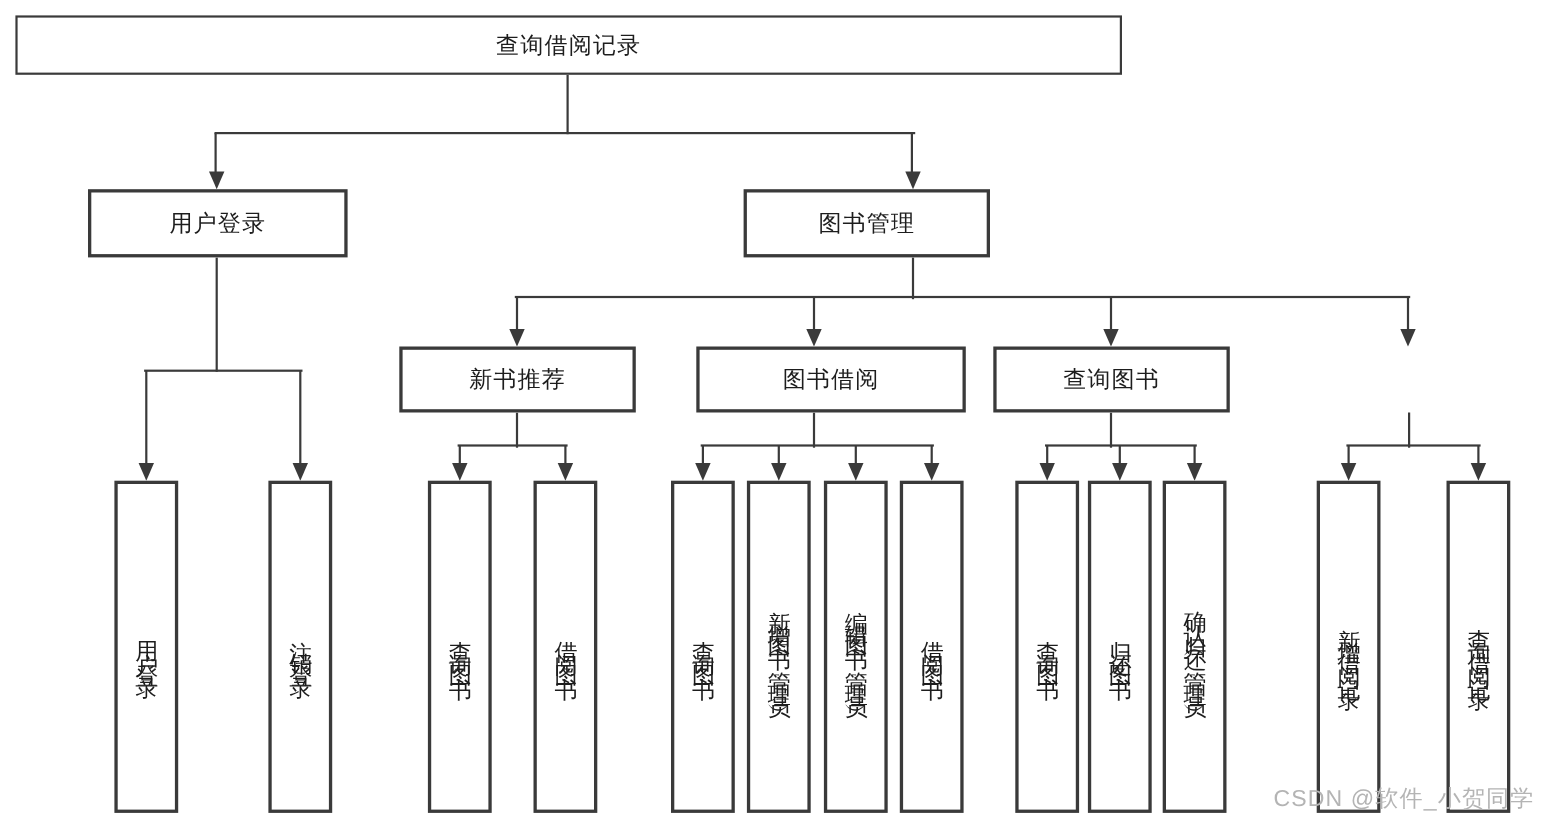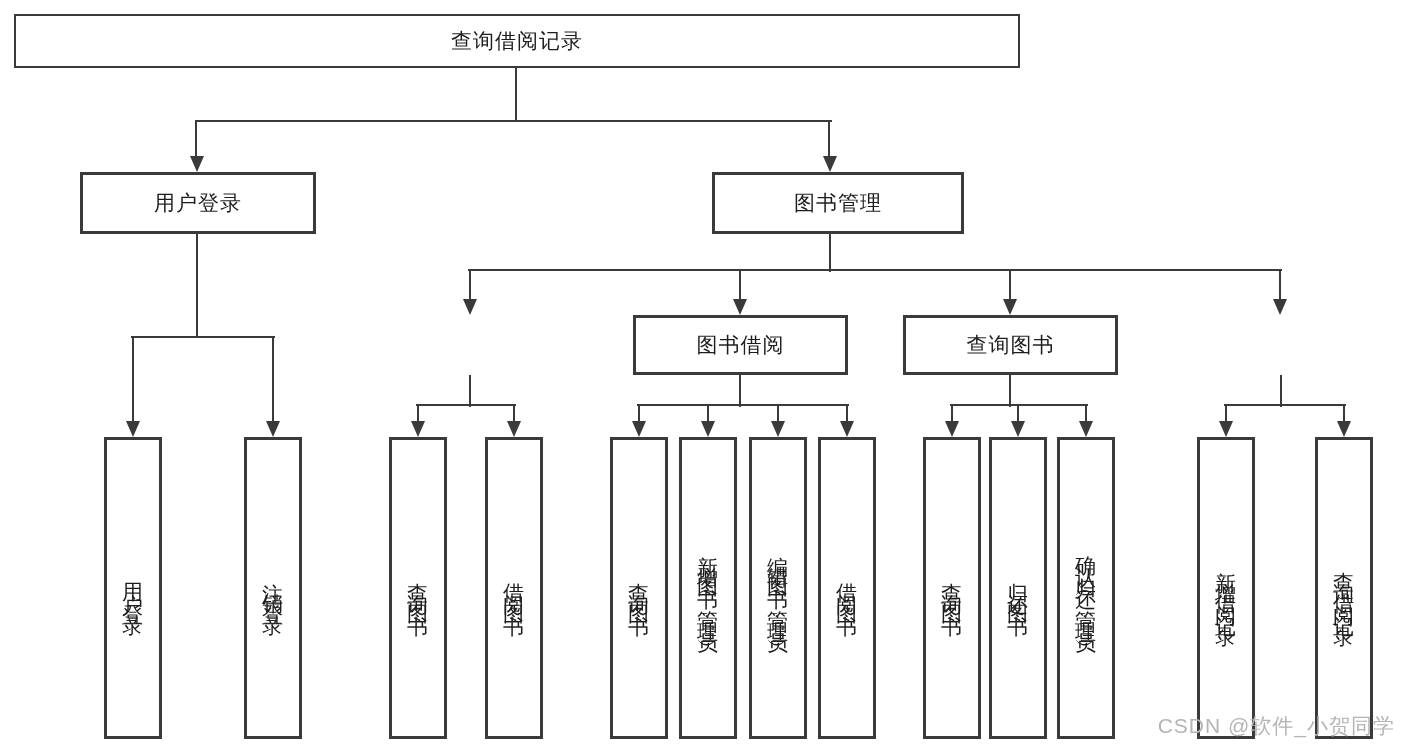--- a/index.html
+++ b/index.html
@@ -57,25 +57,28 @@
 
 <div id="canvas">
 
   <div class="box root" style="left:14px;top:14px;width:1006px;height:54px">
     <span>查询借阅记录</span>
   </div>
 
   <div class="box" style="left:80px;top:172px;width:236px;height:62px">
     <span>用户登录</span>
   </div>
-  <div class="box" style="left:712px;top:172px;width:252px;height:62px">
+  <div class="box" style="left:676px;top:172px;width:224px;height:62px">
     <span>图书管理</span>
   </div>
 
-  <div class="box" style="left:633px;top:315px;width:215px;height:60px">
+  <div class="box" style="left:363px;top:315px;width:215px;height:60px">
+    <span>新书推荐</span>
+  </div>
+  <div class="box" style="left:633px;top:315px;width:245px;height:60px">
     <span>图书借阅</span>
   </div>
   <div class="box" style="left:903px;top:315px;width:215px;height:60px">
     <span>查询图书</span>
   </div>
 
   <div class="box leaf" style="left:104px;top:437px;width:58px;height:302px">
     <span>用户登录</span>
   </div>
   <div class="box leaf" style="left:244px;top:437px;width:58px;height:302px">

